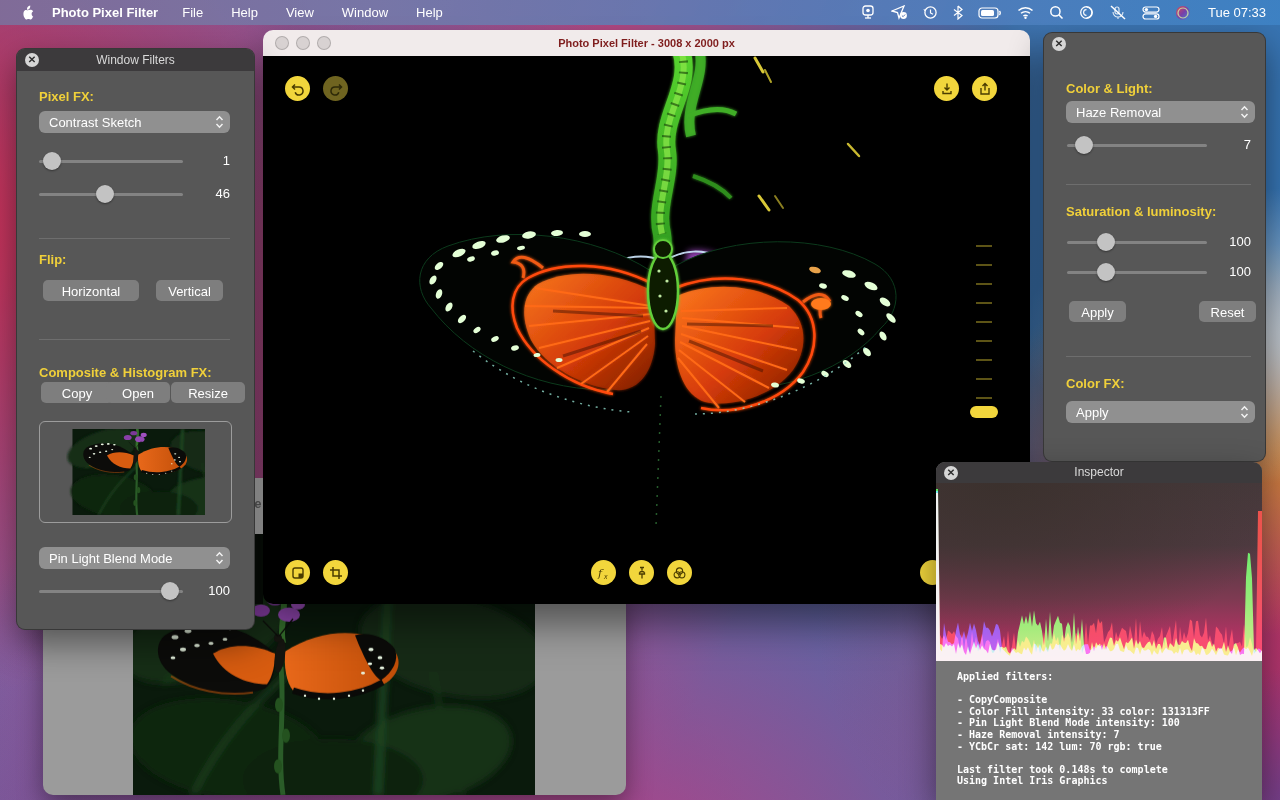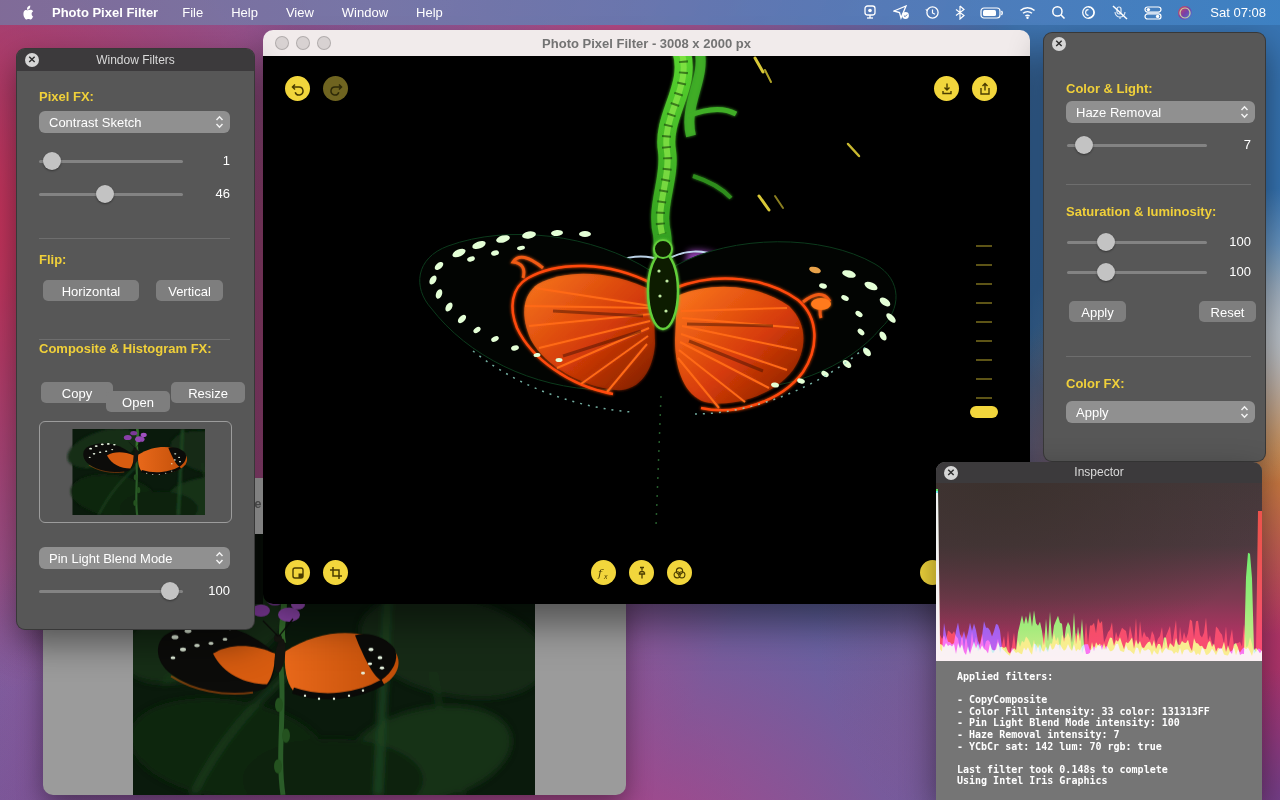--- a/index.html
+++ b/index.html
@@ -49,21 +49,21 @@
   .slider .track{position:absolute;left:0;right:0;top:8px;height:3px;border-radius:2px;background:#838383;}
   .slider .knob{position:absolute;top:0;width:18px;height:18px;border-radius:50%;background:#c3c3c3;
     box-shadow:0 1px 2px rgba(0,0,0,.4);transform:translateX(-9px);}
   .sval{color:#fff;font-size:13px;text-align:right;}
 
   
   .mainwin{left:263px;top:30px;width:767px;height:574px;border-radius:10px;overflow:hidden;z-index:20;
     box-shadow:0 18px 40px rgba(0,0,0,.5);}
   .titlebar{height:26px;background:#f1ebeb;display:flex;align-items:center;position:relative;}
   .tl{width:12px;height:12px;border-radius:50%;background:#d8d2d2;border:.5px solid rgba(0,0,0,.18);margin-right:7px;}
-  .wtitle{position:absolute;left:0;right:0;text-align:center;font-size:13px;font-weight:bold;color:#737373;}
+  .wtitle{position:absolute;left:0;right:0;text-align:center;font-size:11px;font-weight:bold;color:#7f1d1d;}
   .canvas{position:relative;width:767px;height:548px;background:#000;}
   .ybtn{position:absolute;width:25px;height:25px;border-radius:50%;background:#f2d63c;color:#4a3c00;
     display:flex;align-items:center;justify-content:center;font-size:14px;}
   .ybtn svg{display:block;}
   .ybtn.dim{background:#6f6420;color:#2e2a08;}
   .vticks{position:absolute;left:713px;top:189px;width:16px;height:172px;
     background:repeating-linear-gradient(to bottom,#5d5416 0 2px,transparent 2px 19px);}
   .vhandle{position:absolute;left:707px;top:350px;width:28px;height:12px;border-radius:6px;background:#f2d63c;}
 
   
@@ -398,23 +398,23 @@
   <div class="abs sval" style="right:24px;top:137px;width:40px">46</div>
 
   <div class="abs divider" style="left:22px;right:24px;top:189px"></div>
 
   <div class="abs ylabel" style="left:22px;top:203px">Flip:</div>
   <button class="abs gbtn" style="left:26px;top:231px;width:96px">Horizontal</button>
   <button class="abs gbtn" style="left:139px;top:231px;width:67px">Vertical</button>
 
   <div class="abs divider" style="left:22px;right:24px;top:290px"></div>
 
-  <div class="abs ylabel" style="left:22px;top:292px">Composite &amp; Histogram FX:</div>
+  <div class="abs ylabel" style="left:22px;top:316px">Composite &amp; Histogram FX:</div>
   <button class="abs gbtn" style="left:24px;top:333px;width:72px">Copy</button>
-  <button class="abs gbtn" style="left:89px;top:342px;width:64px">Open</button>
+  <button class="abs gbtn" style="left:89px;top:333px;width:64px">Open</button>
   <button class="abs gbtn" style="left:154px;top:333px;width:74px">Resize</button>
 
   <div class="abs thumbframe" style="left:22px;top:372px;width:191px;height:100px">
     <svg width="139" height="86" viewBox="-15 0 322 200" preserveAspectRatio="xMidYMid slice" style="position:absolute;left:26px;top:7px">
         <use href="#photoG"></use>
       </svg>
   </div>
 
   <div class="abs dropdown" style="left:22px;top:498px;width:191px">
     <span>Pin Light Blend Mode</span>
@@ -566,15 +566,15 @@
         <defs>
           <linearGradient id="appg" x1="0" y1="0" x2="1" y2="1">
             <stop offset="0" stop-color="#e84848"></stop>
             <stop offset=".5" stop-color="#7a3fa8"></stop>
             <stop offset="1" stop-color="#3a8ad8"></stop>
           </linearGradient>
         </defs>
         <circle cx="8" cy="8" r="7" fill="url(#appg)"></circle>
         <path d="M8,3 a5,5 0 0 1 4,8 a5,5 0 0 1 -8,0 a5,5 0 0 1 4,-8" fill="none" stroke="#cfe8a0" stroke-width="1.2" opacity=".8"></path>
       </svg>
-    <span class="clock">Sat 07:08</span>
+    <span class="clock">Tue 07:33</span>
   </div>
 </div>
 
 </body></html>

